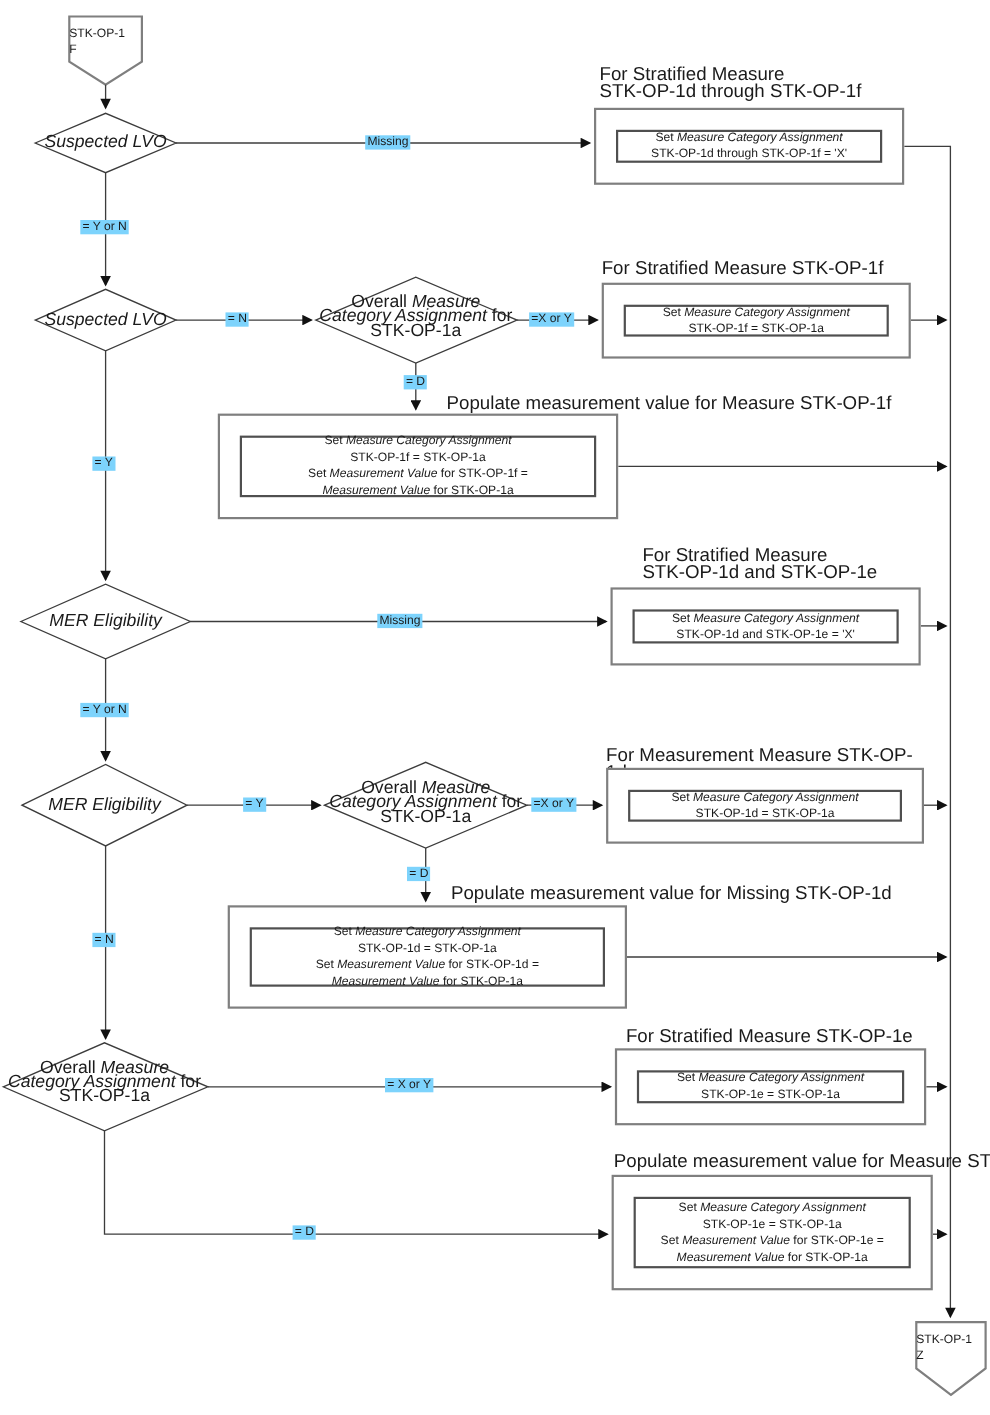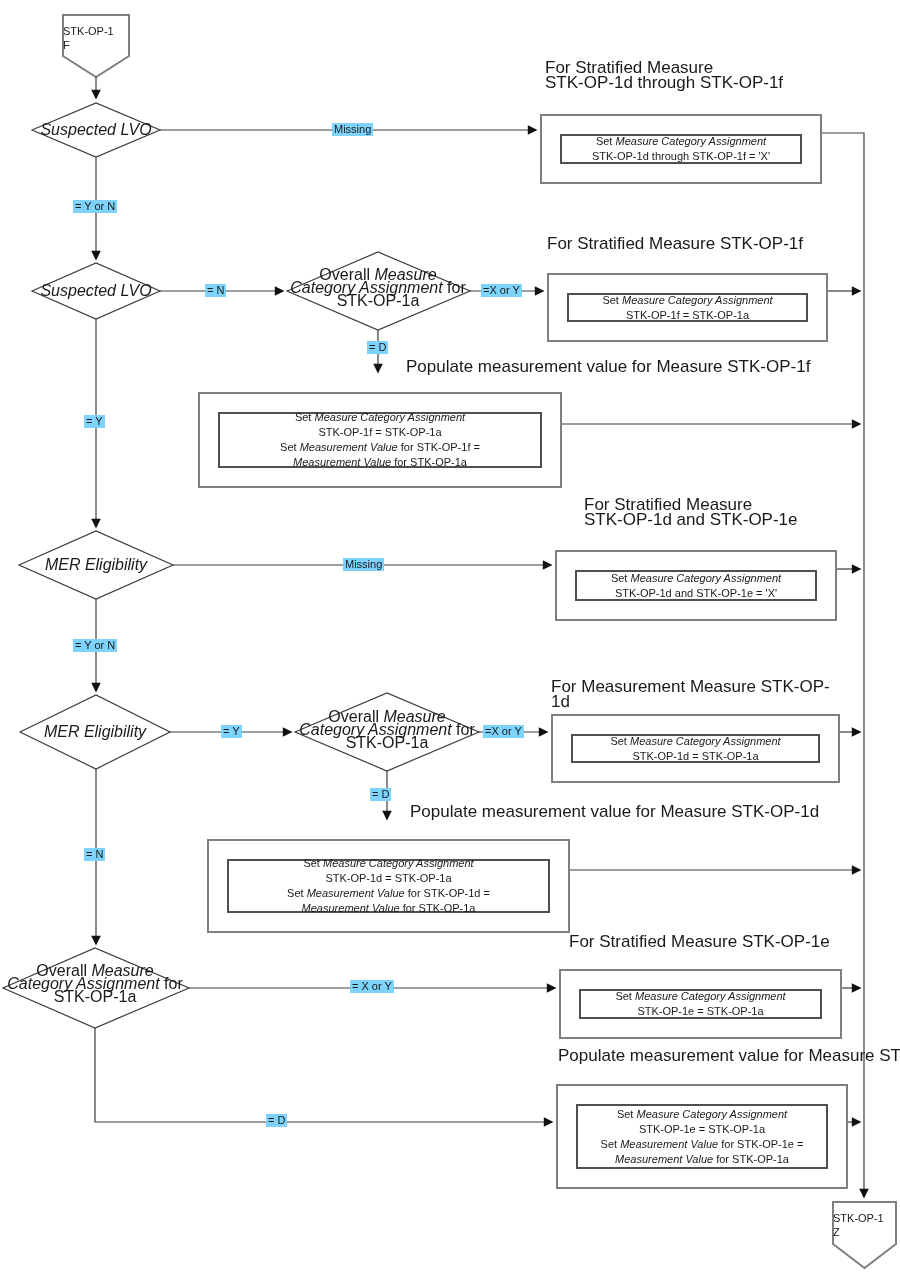--- a/index.html
+++ b/index.html
@@ -8,21 +8,21 @@
   .canvas svg{position:absolute;left:0;top:0;}
   .edge-line{stroke:#3c3c3c;stroke-width:1.2;fill:none;}
   .diamond{fill:#ffffff;stroke:#3c3c3c;stroke-width:1.2;}
   .pent{fill:#ffffff;stroke:#7f7f7f;stroke-width:2;}
   .lbl{position:absolute;font-size:11px;line-height:13px;white-space:nowrap;}
   .edge{background:#7dd3fc;padding:0 2px;}
   .dtext{position:absolute;font-size:16px;line-height:13px;text-align:center;}
   .ctext{position:absolute;font-size:11px;line-height:14px;text-align:left;}
   .ann{position:absolute;font-size:17px;line-height:15px;white-space:nowrap;}
   .ann.center{text-align:left;white-space:normal;}
-  .pbox{position:absolute;border:2px solid #7f7f7f;background:#fff;padding:18px;box-sizing:border-box;margin-top:16px;}
+  .pbox{position:absolute;border:2px solid #7f7f7f;background:#fff;padding:18px;box-sizing:border-box;}
   .pbox-inner{border:2px solid #4f4f4f;width:100%;height:100%;box-sizing:border-box;
               display:flex;flex-direction:column;justify-content:center;align-items:center;
               font-size:11px;line-height:15px;text-align:center;background:#fff;}
   .it{font-style:italic;}
 </style>
 </head>
 <body>
 
 <div class="canvas">
 
@@ -117,21 +117,21 @@
     <div>For Stratified Measure</div>
     <div>STK-OP-1d through STK-OP-1f</div>
   </div>
   <div class="ann center" style="left:547px;top:236px;width:281px;">For Stratified Measure STK-OP-1f</div>
   <div class="ann" style="left:406px;top:359px;">Populate measurement value for Measure STK-OP-1f</div>
   <div class="ann" style="left:584px;top:497px;">
     <div>For Stratified Measure</div>
     <div>STK-OP-1d and STK-OP-1e</div>
   </div>
   <div class="ann center" style="left:551px;top:679px;width:289px;">For Measurement Measure STK-OP-1d</div>
-  <div class="ann" style="left:410px;top:804px;">Populate measurement value for Measure STK-OP-1d</div>
+  <div class="ann" style="left:410px;top:804px;">Populate measurement value for Missing STK-OP-1d</div>
   <div class="ann" style="left:569px;top:934px;">For Stratified Measure STK-OP-1e</div>
   <div class="ann" style="left:558px;top:1048px;">Populate measurement value for Measure STK-OP-1e</div>
 
   <div class="pbox" style="left:540px;top:98px;width:282px;height:70px;">
     <div class="pbox-inner">
       <div><span>Set </span><span class="it">Measure Category Assignment</span></div>
       <div>STK-OP-1d through STK-OP-1f = 'X'</div>
     </div>
   </div>
 

